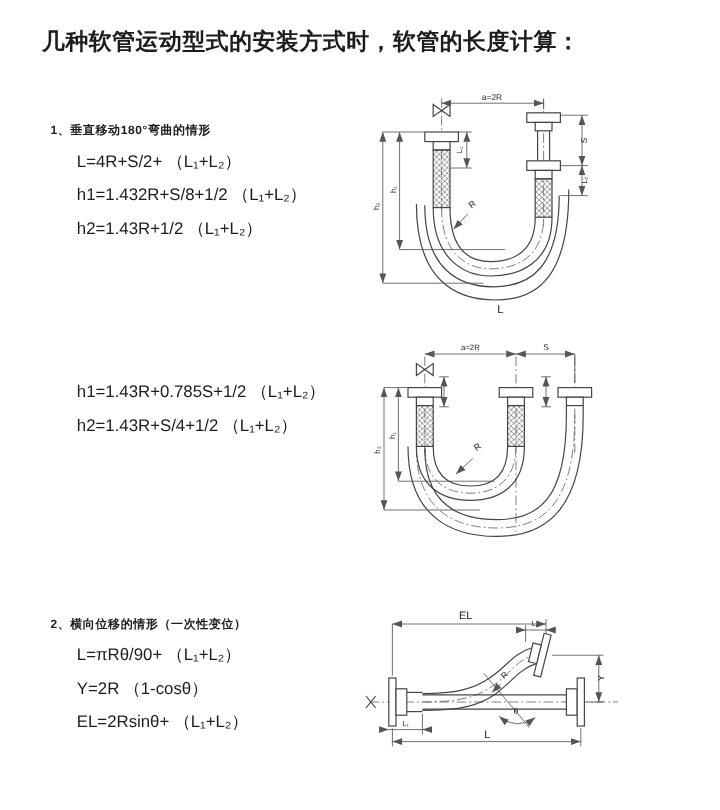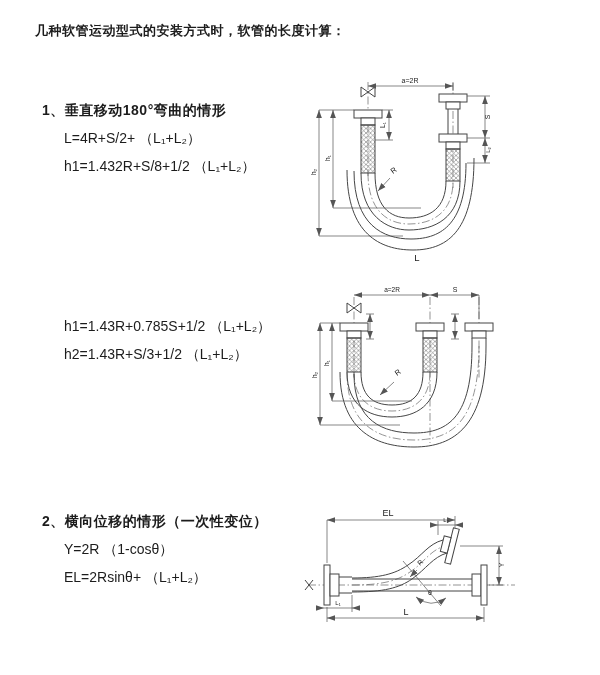--- a/index.html
+++ b/index.html
@@ -4,27 +4,27 @@
 <style>
   html,body{margin:0;padding:0;}
   body{
     width:600px;height:675px;position:relative;overflow:hidden;
     background:#ffffff;
     font-family:"Liberation Sans","DejaVu Sans",sans-serif;
     color:#1c1c1c;
   }
   .title{
     position:absolute;left:35px;top:22px;
-    font-size:13px;font-weight:bold;letter-spacing:0.5px;
+    font-size:19px;font-weight:bold;letter-spacing:0.5px;
   }
   .sec{position:absolute;left:42px;width:270px;}
   .sec-1{top:102px;}
   .sec-2{top:305px;}
   .sec-3{top:513px;}
-  .heading{font-size:14px;font-weight:bold;letter-spacing:0.5px;}
+  .heading{font-size:10px;font-weight:bold;letter-spacing:0.5px;}
   .formula{font-size:14px;margin:10px 0 0 22px;white-space:nowrap;}
   .formula:first-of-type{margin-top:13px;}
   .diag{position:absolute;}
   .d1{left:303px;top:70px;}
   .d2{left:300px;top:283px;}
   .d3{left:300px;top:495px;}
   svg text{font-family:"Liberation Sans","DejaVu Sans",sans-serif;fill:#222;}
   .ol{stroke:#454545;stroke-width:1;fill:none;}
   .dl{stroke:#555;stroke-width:0.7;fill:none;}
   .cl{stroke:#666;stroke-width:0.7;fill:none;stroke-dasharray:8 2.5 1.5 2.5;}
@@ -32,29 +32,31 @@
 </style>
 </head>
 <body>
 
 <div class="title">几种软管运动型式的安装方式时，软管的长度计算：</div>
 
 <div class="sec sec-1">
   <div class="heading">1、垂直移动180°弯曲的情形</div>
   <div class="formula">L=4R+S/2+ （L₁+L₂）</div>
   <div class="formula">h1=1.432R+S/8+1/2 （L₁+L₂）</div>
+  <div class="formula">h2=1.43R+1/2 （L₁+L₂）</div>
 </div>
 
 <div class="sec sec-2">
   <div class="formula">h1=1.43R+0.785S+1/2 （L₁+L₂）</div>
-  <div class="formula">h2=1.43R+S/3+1/2 （L₁+L₂）</div>
+  <div class="formula">h2=1.43R+S/4+1/2 （L₁+L₂）</div>
 </div>
 
 <div class="sec sec-3">
   <div class="heading">2、横向位移的情形（一次性变位）</div>
+  <div class="formula">L=πRθ/90+ （L₁+L₂）</div>
   <div class="formula">Y=2R （1-cosθ）</div>
   <div class="formula">EL=2Rsinθ+ （L₁+L₂）</div>
 </div>
 
 <svg class="diag d1" width="240" height="195" viewBox="0 0 240 195">
   <defs>
     <marker id="a1" viewBox="0 0 10 10" refX="9" refY="5" markerWidth="9" markerHeight="9" orient="auto-start-reverse" markerUnits="userSpaceOnUse">
       <path d="M0,1.8 L9,5 L0,8.2 Z" fill="#555"></path>
     </marker>
     <pattern id="b1" width="4.5" height="4.5" patternUnits="userSpaceOnUse">

